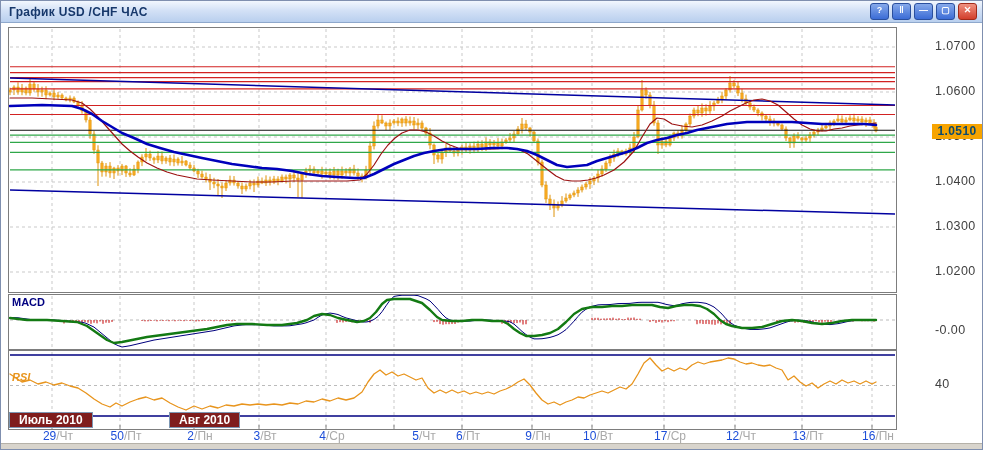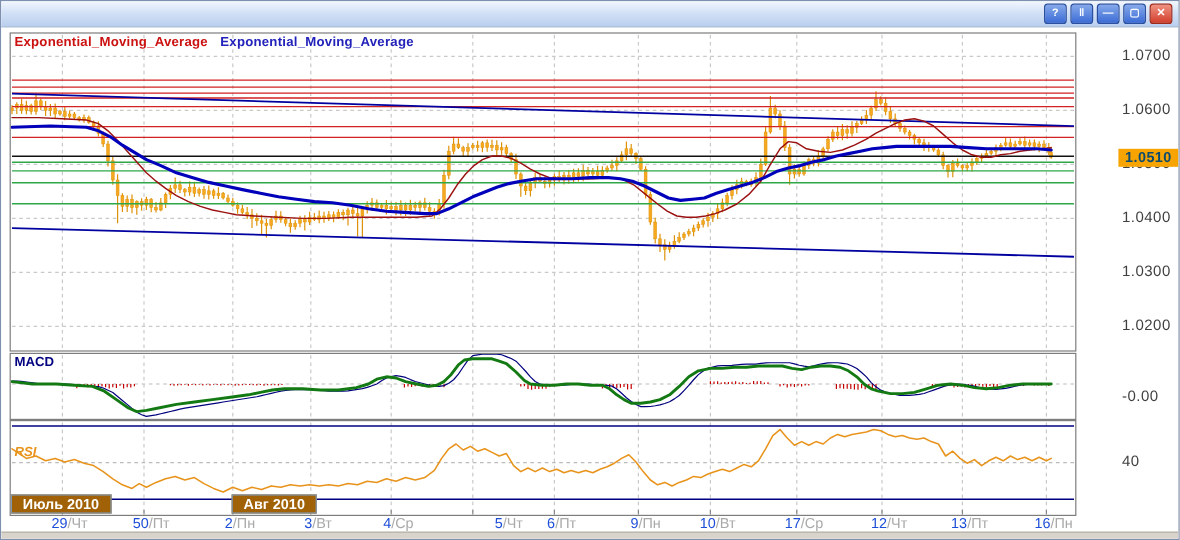--- a/index.html
+++ b/index.html
@@ -17,31 +17,32 @@
   .panel svg{display:block;}
   #price-panel{top:4px;height:264px;}
   #macd-panel{top:271px;height:54px;}
   #rsi-panel{top:327px;height:78px;}
   .ema-labels{position:absolute;left:3px;top:1px;font-size:11px;font-weight:bold;letter-spacing:.2px;white-space:nowrap;}
   .ema-red{color:#cc1111;} .ema-blue{color:#2222bb;margin-left:7px;}
   .panel-tag{position:absolute;font-size:11px;font-weight:bold;}
   .axis-label{position:absolute;left:934px;color:#3f3f3f;font-size:12.5px;letter-spacing:.4px;}
   .price-box{position:absolute;left:931px;width:50px;height:15px;background:#f7a400;color:#0c4a6e;
     font-size:12px;font-weight:bold;text-align:center;line-height:15px;letter-spacing:.4px;}
-  .month-badge{position:absolute;top:389px;height:16px;background:#a16207;border:1px solid #7d97b3;color:#fff;
+  .month-badge{position:absolute;top:389px;height:16px;background:#7f1d1d;border:1px solid #7d97b3;color:#fff;
     font-size:12px;font-weight:bold;line-height:15px;padding:0 9px;box-sizing:border-box;}
   .date-label{position:absolute;top:406px;transform:translateX(-50%);font-size:12px;white-space:nowrap;}
   .date-label .d{color:#1d4ed8;} .date-label .w{color:#a9a9a9;}
   .bottom-strip{position:absolute;left:0;right:0;top:420px;height:8px;background:#d8d4cc;border-top:1px solid #b5b1a8;}
 </style>
 </head>
 <body>
 
 <div class="window">
   <div class="titlebar">
+    <span class="title">График USD /CHF  ЧАС</span>
     <div class="tb-buttons">
       <div class="tb-btn"><span>?</span></div>
       <div class="tb-btn"><span>‖</span></div>
       <div class="tb-btn"><span>—</span></div>
       <div class="tb-btn"><span>▢</span></div>
       <div class="tb-btn close"><span>✕</span></div>
     </div>
   </div>
 
   <div class="client">
@@ -514,24 +515,20 @@
           <line x1="8" y1="133.20000000000027" x2="893" y2="133.20000000000027" stroke="#2fa749" stroke-width="1.2"></line>
           <line x1="8" y1="140.4000000000005" x2="893" y2="140.4000000000005" stroke="#2fa749" stroke-width="1.2"></line>
           <line x1="8" y1="150.3000000000004" x2="893" y2="150.3000000000004" stroke="#2fa749" stroke-width="1.2"></line>
           <line x1="8" y1="167.85000000000048" x2="893" y2="167.85000000000048" stroke="#2fa749" stroke-width="1.2"></line>
           <line x1="8" y1="128.24999999999983" x2="893" y2="128.24999999999983" stroke="#111111" stroke-width="1.2"></line>
           <line x1="8" y1="76.05000000000058" x2="893" y2="103.05000000000061" stroke="#0000a0" stroke-width="1.5"></line>
           <line x1="8" y1="188.10000000000022" x2="893" y2="211.95000000000059" stroke="#0000a0" stroke-width="1.5"></line>
           <polyline points="8,96 30,96 50,97 70,98 80,101 88,107 96,115 104,124 112,133 120,142 128,149 136,155 145,161 155,166 165,170 175,173 185,175 195,177 210,178 230,179 250,180 270,180 290,179 310,179 330,179 345,179 358,178 365,172 372,163 379,152 386,143 393,136 400,131 408,128 416,128 424,130 432,134 440,139 448,143 456,146 464,147 478,147 492,147 506,146 516,147 526,152 536,160 546,168 554,174 562,178 570,179 578,179 586,178 594,176 602,173 612,168 622,160 632,149 640,135 648,122 655,116 662,117 670,122 680,124 690,125 700,123 710,119 720,114 728,109 736,105 744,101 752,98 760,97 768,99 776,103 784,110 792,117 800,123 808,127 816,129 824,129 832,127 840,126 848,124 856,123 866,122 874,121" fill="none" stroke="#9b1111" stroke-width="1.2" stroke-linejoin="round" stroke-linecap="round"></polyline>
           <polyline points="8,104 40,103 70,104 80,107 90,112 100,119 110,125 120,131 132,136 145,142 158,146 172,150 186,153 200,156 215,159 230,162 245,164 260,166 275,167 290,169 305,172 320,174 335,175 352,176 362,176 372,172 382,167 392,162 402,158 412,154 422,151 432,149 445,147 460,147 475,147 490,146 505,146 515,147 525,149 535,153 545,158 555,163 565,165 575,164 585,163 595,159 605,156 615,153 625,150 635,146 645,141 655,138 665,136 675,133 685,131 695,128 705,126 715,124 725,122 735,121 745,120 760,120 775,120 790,120 805,121 820,122 835,122 850,122 862,122 874,123" fill="none" stroke="#0000bb" stroke-width="2.6" stroke-linejoin="round" stroke-linecap="round"></polyline>
         </svg>
-      <div class="ema-labels">
-        <span class="ema-red">Exponential_Moving_Average</span>
-        <span class="ema-blue">Exponential_Moving_Average</span>
-      </div>
     </div>
 
     <div class="panel" id="macd-panel">
       <svg id="macd-svg" width="887" height="54" viewBox="7 293 887 54">
           <line x1="50" y1="294" x2="50" y2="346" stroke="#c9c9c9" stroke-width="1" stroke-dasharray="3,3"></line>
           <line x1="118" y1="294" x2="118" y2="346" stroke="#c9c9c9" stroke-width="1" stroke-dasharray="3,3"></line>
           <line x1="192" y1="294" x2="192" y2="346" stroke="#c9c9c9" stroke-width="1" stroke-dasharray="3,3"></line>
           <line x1="257" y1="294" x2="257" y2="346" stroke="#c9c9c9" stroke-width="1" stroke-dasharray="3,3"></line>
           <line x1="324" y1="294" x2="324" y2="346" stroke="#c9c9c9" stroke-width="1" stroke-dasharray="3,3"></line>
           <line x1="392" y1="294" x2="392" y2="346" stroke="#c9c9c9" stroke-width="1" stroke-dasharray="3,3"></line>
@@ -736,21 +733,21 @@
         <div class="axis-label" style="top: 106px;">1.0500</div>
         <div class="axis-label" style="top: 151px;">1.0400</div>
         <div class="axis-label" style="top: 196px;">1.0300</div>
         <div class="axis-label" style="top: 241px;">1.0200</div>
       </div>
     <div class="price-box" id="current-price-box" style="top: 101px;">1.0510</div>
     <div class="axis-label" id="macd-axis-label" style="top: 300px;">-0.00</div>
     <div class="axis-label" id="rsi-axis-label" style="top: 353.5px;">40</div>
 
     <div class="month-badge" id="month-badge-0" style="left: 8px;">Июль 2010</div>
-    <div class="month-badge" id="month-badge-1" style="left: 192px;">Авг 2010</div>
+    <div class="month-badge" id="month-badge-1" style="left: 168px;">Авг 2010</div>
     <div id="date-axis">
         <div class="date-label" style="left: 57px;"><span class="d">29</span><span class="w">/Чт</span></div>
         <div class="date-label" style="left: 125px;"><span class="d">50</span><span class="w">/Пт</span></div>
         <div class="date-label" style="left: 199px;"><span class="d">2</span><span class="w">/Пн</span></div>
         <div class="date-label" style="left: 264px;"><span class="d">3</span><span class="w">/Вт</span></div>
         <div class="date-label" style="left: 331px;"><span class="d">4</span><span class="w">/Ср</span></div>
         <div class="date-label" style="left: 399px; margin-left: 24px;"><span class="d">5</span><span class="w">/Чт</span></div>
         <div class="date-label" style="left: 467px;"><span class="d">6</span><span class="w">/Пт</span></div>
         <div class="date-label" style="left: 537px;"><span class="d">9</span><span class="w">/Пн</span></div>
         <div class="date-label" style="left: 597px;"><span class="d">10</span><span class="w">/Вт</span></div>

